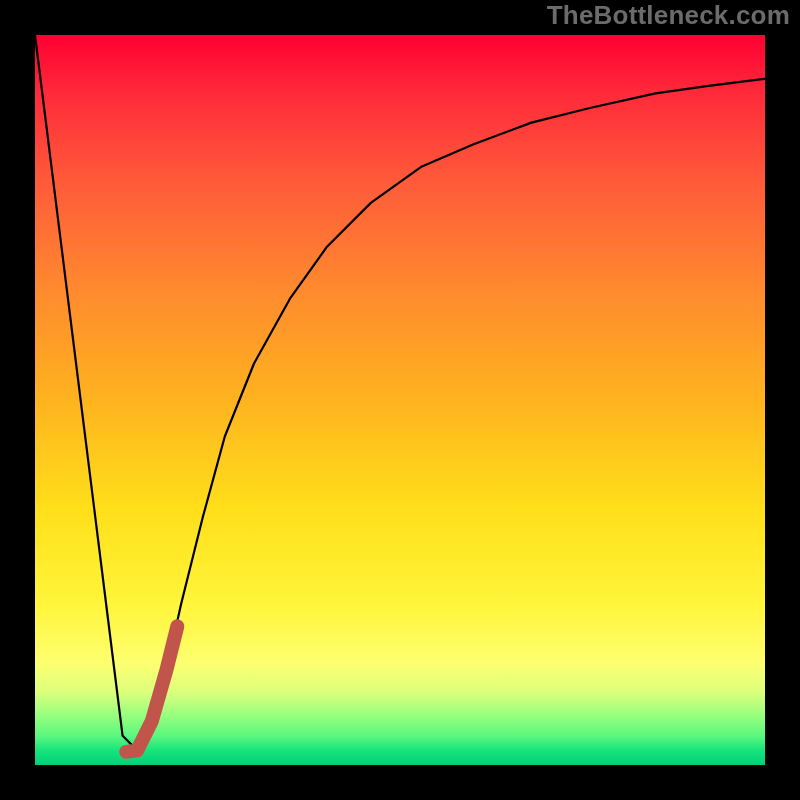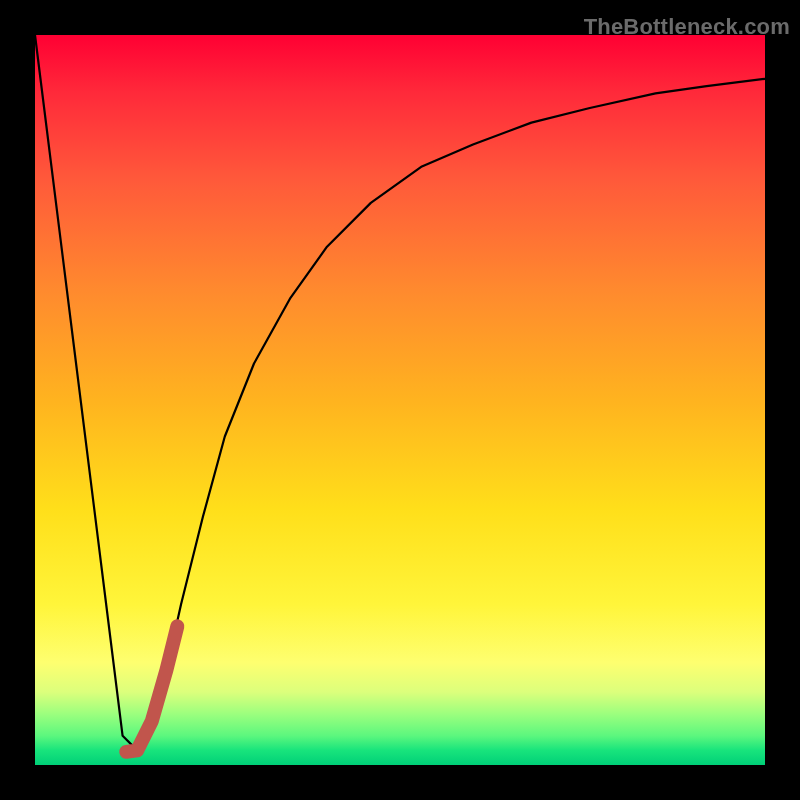--- a/index.html
+++ b/index.html
@@ -36,24 +36,24 @@
       #feff70 86%,
       #dcff7c 90%,
       #9cff7e 93%,
       #5cf77e 96%,
       #18e47c 98%,
       #00d078 100%
     );
   }
   .watermark {
     position: absolute;
-    top: 14px;
+    top: 0;
     right: 10px;
     color: #6b6b6b;
-    font-size: 22px;
+    font-size: 26px;
     font-weight: 600;
     letter-spacing: 0.2px;
     user-select: none;
   }
   svg.curve {
     position: absolute;
     top: 0;
     left: 0;
     width: 730px;
     height: 730px;

